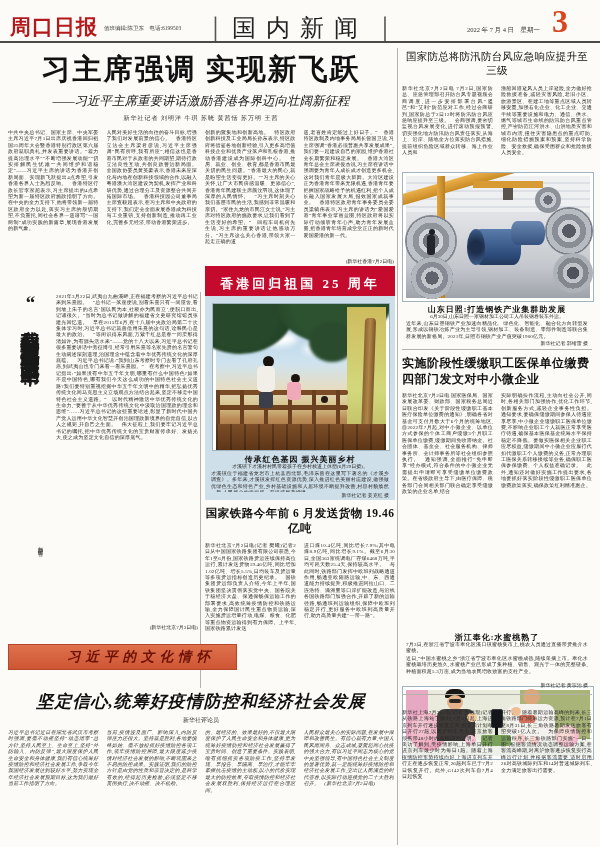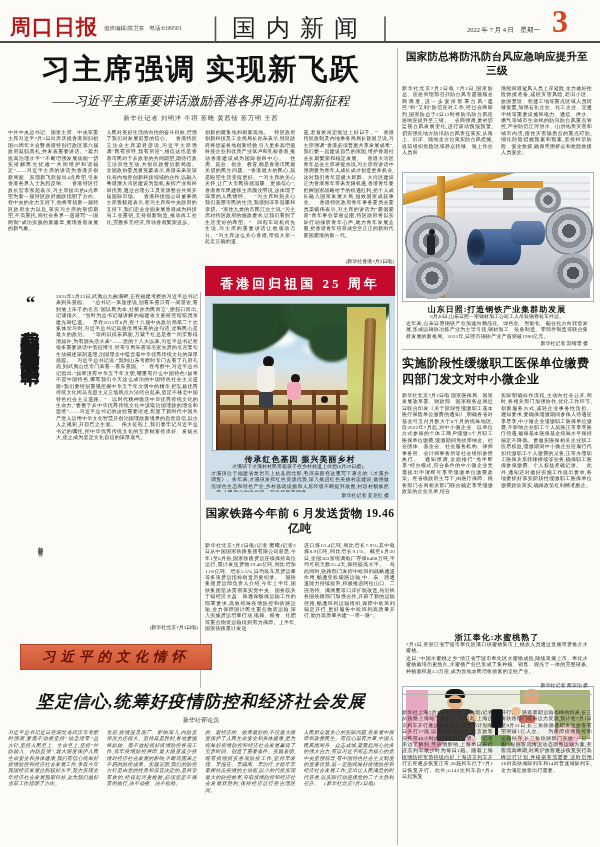--- a/index.html
+++ b/index.html
@@ -27,21 +27,21 @@
   .lead-sub{font-size:12.5px;text-align:center;color:#151515;margin-top:3px;font-style:italic;}
   .lead-by{font-size:6px;text-align:center;color:#333;margin-top:4px;letter-spacing:1px;}
   .dateline{font-size:5px;text-align:right;color:#2a2a2a;margin-top:2px;}
   .redbanner{background:#c40b2d;color:#fff;font-weight:bold;font-size:13px;letter-spacing:3px;display:flex;align-items:center;justify-content:center;}
   
   .vhead{writing-mode:vertical-rl;text-orientation:upright;font-size:19px;font-weight:bold;color:#191919;letter-spacing:2px;line-height:40px;}
   .vby{writing-mode:vertical-rl;text-orientation:upright;font-size:5.5px;color:#444;letter-spacing:1px;}
   .culture-banner{background:linear-gradient(180deg,#e0714d,#cd5634);border:1px solid #b4472a;color:#6d1206;font-weight:bold;font-size:13.5px;letter-spacing:5px;display:flex;align-items:center;justify-content:center;font-style:italic;}
   
   .h-mid{font-size:11.5px;font-weight:bold;text-align:center;letter-spacing:0.5px;color:#111;}
-  .h-right{font-size:10.5px;font-weight:bold;text-align:center;color:#111;letter-spacing:0.2px;}
+  .h-right{font-size:10.5px;font-weight:normal;text-align:center;color:#111;letter-spacing:0.2px;}
   .h-right2{font-size:12px;font-weight:bold;text-align:left;color:#111;line-height:16px;letter-spacing:0.5px;}
   .h-train{font-size:12.5px;font-weight:bold;text-align:center;color:#161616;letter-spacing:2.5px;}
   .cap-title{font-size:8px;font-weight:bold;text-align:center;color:#111;letter-spacing:1px;}
   
   .ed-h{font-size:17px;font-weight:bold;text-align:center;color:#101010;letter-spacing:1px;font-style:italic;}
   .ed-by{font-size:6px;text-align:center;color:#333;margin-top:3px;}
   
   .photobox{background:#cfdfe9;}
   .pframe{background:#fff;border:1px solid #9fb3c0;box-shadow:0 0 0 3px #fff inset;}
   .art{position:relative;overflow:hidden;}
@@ -82,21 +82,21 @@
       </div>
     </div>
   </div>
   <div class="abs redbanner" style="left:205px;top:266px;width:190px;height:36px;">香港回归祖国 25 周年</div>
 
   <div class="abs" style="left:8px;top:292px;width:190px;height:396px;">
     <div class="abs vhead" style="left:2px;top:0;height:344px;">“我们要特别重视挖掘中华五千年文明中的精华”</div>
     <div class="abs vby" style="left:30px;top:250px;height:90px;">新华社记者</div>
     <div class="abs jtext" style="left:48px;top:2px;width:142px;height:326px;">2021年3月22日,武夷山九曲溪畔,正在福建考察的习近平总书记来到朱熹园。　“总书记一落座便说,别看朱熹只有一间屋舍,看到墙上朱子的名言‘国以民为本,社稷亦为民而立’,便脱口而出,记诵很久。”当时为总书记做讲解的福建省文史研究馆馆员张建光回忆道。　早在2015年6月,在十八届中央政治局第二十次集体学习时,习近平总书记就曾借用朱熹的这句话,诠释民心是最大的政治。　“等闲识得东风面,万紫千红总是春”“问渠那得清如许,为有源头活水来”——党的十八大以来,习近平总书记在很多重要讲话中旁征博引,经常引用朱熹等名家先贤的名言警句生动阐述深刻道理,治国理念中蕴含着中华优秀传统文化的深厚底蕴。　习近平总书记说:“我到山东考察时专门去看了孔府孔庙,到武夷山也专门来看一看朱熹园。”　在考察中,习近平总书记指出:“如果没有中华五千年文明,哪里有什么中国特色?如果不是中国特色,哪有我们今天这么成功的中国特色社会主义道路?我们要特别重视挖掘中华五千年文明中的精华,把弘扬优秀传统文化同马克思主义立场观点方法结合起来,坚定不移走中国特色社会主义道路。”　以时代精神激活中华优秀传统文化的生命力,“要善于从中华优秀传统文化中汲取治国理政的理念和思维”……习近平总书记的这些重要论述,彰显了新时代中国共产党人运用中华文化智慧开创治国理政新境界的自觉自信,以古人之规矩,开自己之生面。　伟大征程上,我们要牢记习近平总书记的嘱托,把中华优秀传统文化的宝贵财富传承好、发扬光大,使之成为坚定文化自信的深厚底气。</div>
     <div class="abs dateline" style="left:48px;top:330px;width:142px;">(新华社北京7月3日电)</div>
-    <div class="abs culture-banner" style="left:12px;top:352px;width:190px;height:24px;">习近平的文化情怀</div>
+    <div class="abs culture-banner" style="left:0;top:352px;width:190px;height:24px;padding-left:37px;">习近平的文化情怀</div>
   </div>
 
   <div class="abs photobox" style="left:205px;top:296px;width:190px;height:204px;">
     <div class="abs pframe art" style="left:7px;top:7px;width:176px;height:146px;">
       <div class="abs" style="left:3px;top:3px;right:3px;bottom:3px;background:linear-gradient(180deg,#a9cbe4 0%,#cfe3ef 40%,#e6ddc2 58%,#d8c690 70%,#b98a55 80%,#8a5a30 100%);"></div>
       <div class="c" style="left:40px;top:28px;width:44px;height:14px;background:#fff;filter:blur(3px);"></div>
       <div class="c" style="left:90px;top:40px;width:36px;height:10px;background:#fff;filter:blur(3px);"></div>
       <div class="c" style="left:-28px;top:-40px;width:110px;height:90px;background:radial-gradient(circle,#27482a 55%,#1c3620);filter:blur(1px);"></div>
       <div class="c" style="left:60px;top:-52px;width:120px;height:92px;background:radial-gradient(circle,#2d5230 55%,#203d24);filter:blur(1px);"></div>
       <div class="c" style="left:96px;top:18px;width:46px;height:40px;background:#2a4b2d;filter:blur(1.5px);"></div>

